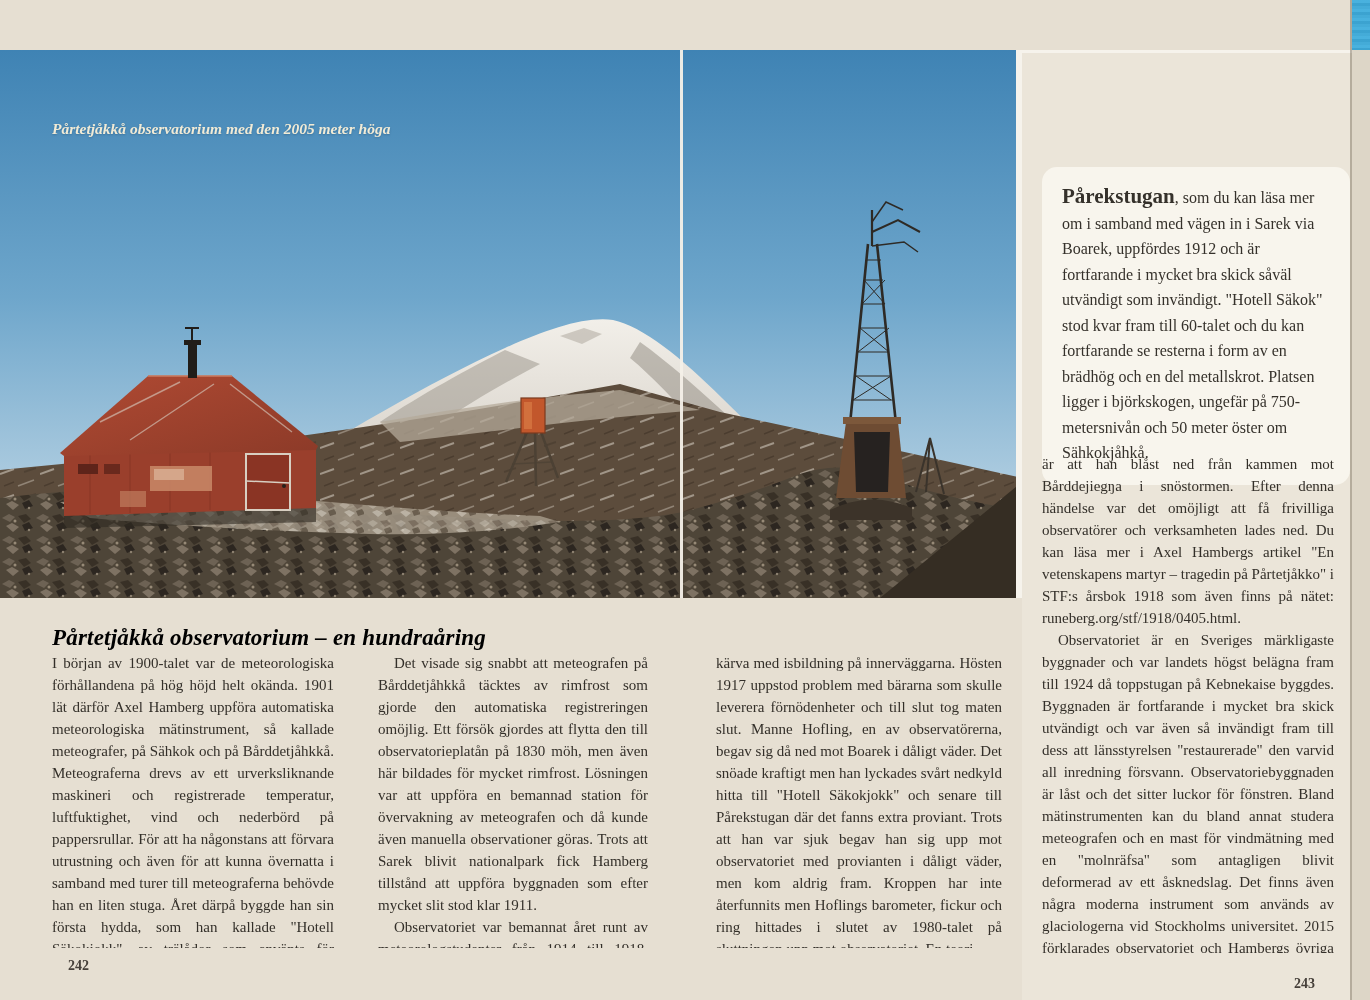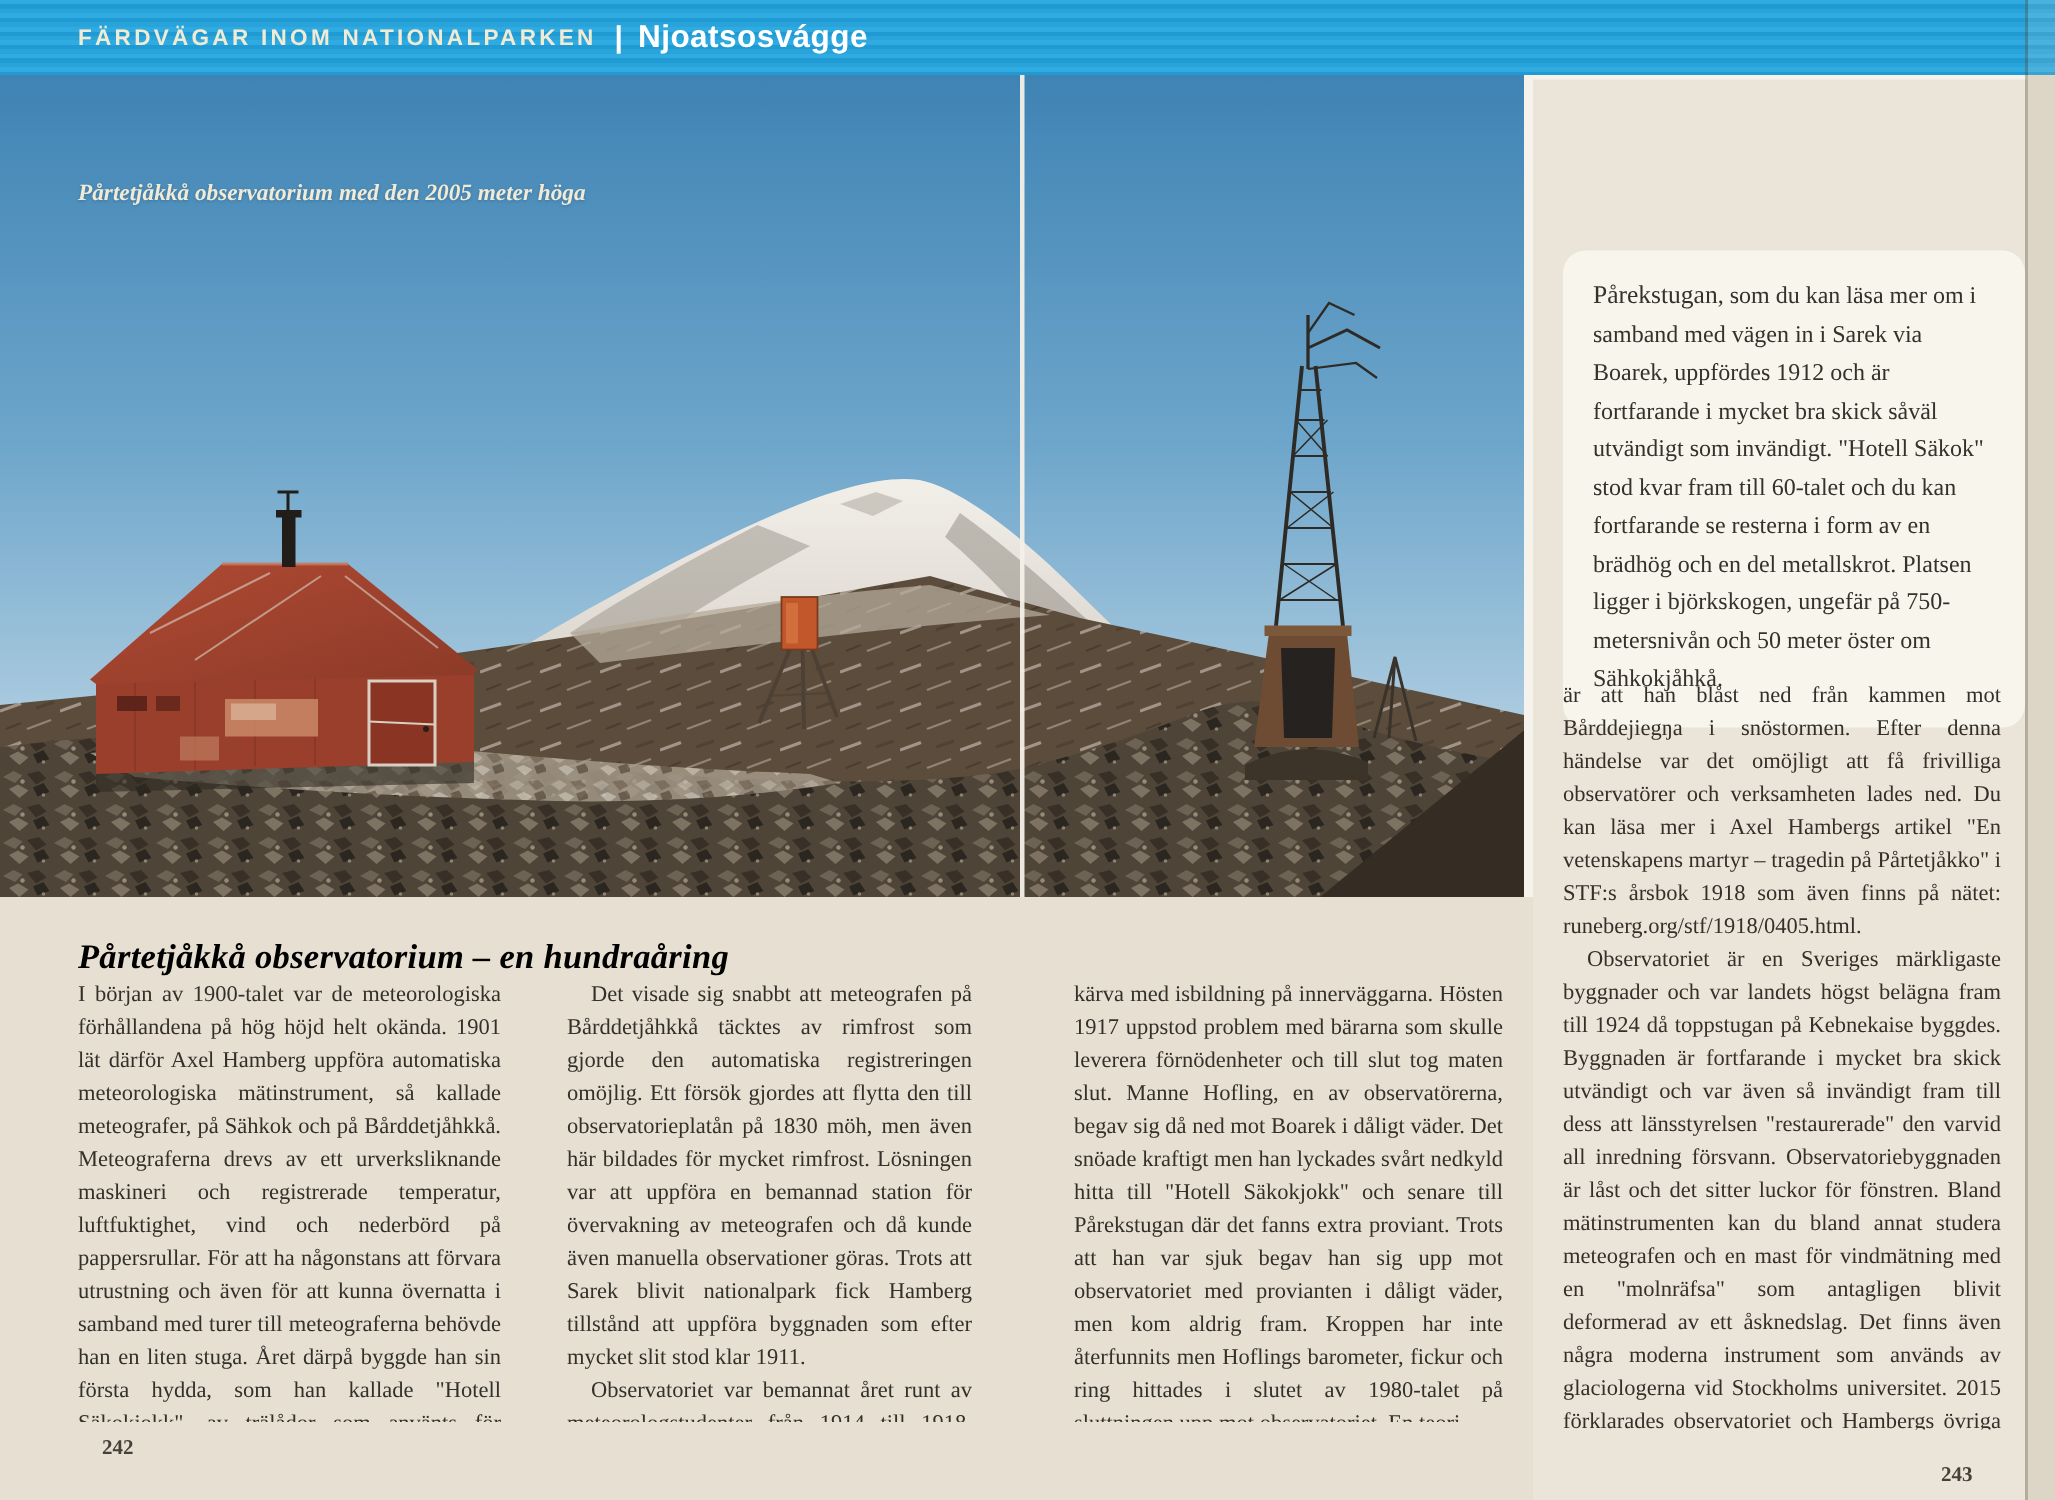--- a/index.html
+++ b/index.html
@@ -63,44 +63,39 @@
   
   #right-page{
     position:absolute;left:1022px;top:50px;width:348px;height:950px;
     background:#ebe5d9;border-top:3px solid #f6f3ec;box-sizing:border-box;
   }
   #callout-box{
     position:absolute;left:20px;top:114px;width:308px;box-sizing:border-box;
     background:#f8f5ed;border-radius:15px;padding:17px 20px 19px 20px;
     font-size:16px;line-height:25.5px;color:#35312b;
   }
-  #callout-box .lead{font-weight:normal;font-size:17px;}
+  #callout-box .lead{font-weight:bold;font-size:21px;}
   #right-col{
     position:absolute;left:20px;top:400px;width:292px;height:500px;
     font-size:15px;line-height:22px;color:#332f29;text-align:justify;overflow:hidden;
   }
   #right-col p{margin:0;}
   #right-col p.indent{text-indent:16px;}
 
   
   #page-edge-strip{position:absolute;left:1352px;top:0;width:18px;height:1000px;background:#ddd6c7;}
   #page-edge-line{position:absolute;left:1350px;top:0;width:2px;height:1000px;background:rgba(92,80,58,.38);}
   #page-edge-strip-top{position:absolute;left:1352px;top:0;width:18px;height:50px;
     background:repeating-linear-gradient(180deg,#2fabe2 0 3px,#1f9ad2 3px 6px,#29a4db 6px 9px);opacity:.85;}
 </style>
 </head>
 <body>
 
 <div id="spread">
 
-  <div id="header-bar">
-    <span class="kicker">FÄRDVÄGAR INOM NATIONALPARKEN</span>
-    <span class="sep">|</span>
-    <span class="title">Njoatsosvágge</span>
-  </div>
 
   <div id="photo">
     <svg width="1022" height="548" viewBox="0 0 1022 548" xmlns="http://www.w3.org/2000/svg">
       <defs>
         <linearGradient id="sky" x1="0" y1="0" x2="0" y2="1">
           <stop offset="0" stop-color="#3f83b4"></stop>
           <stop offset="0.45" stop-color="#6ea6cb"></stop>
           <stop offset="0.75" stop-color="#a5c7dd"></stop>
           <stop offset="0.9" stop-color="#c3d8e7"></stop>
         </linearGradient>

